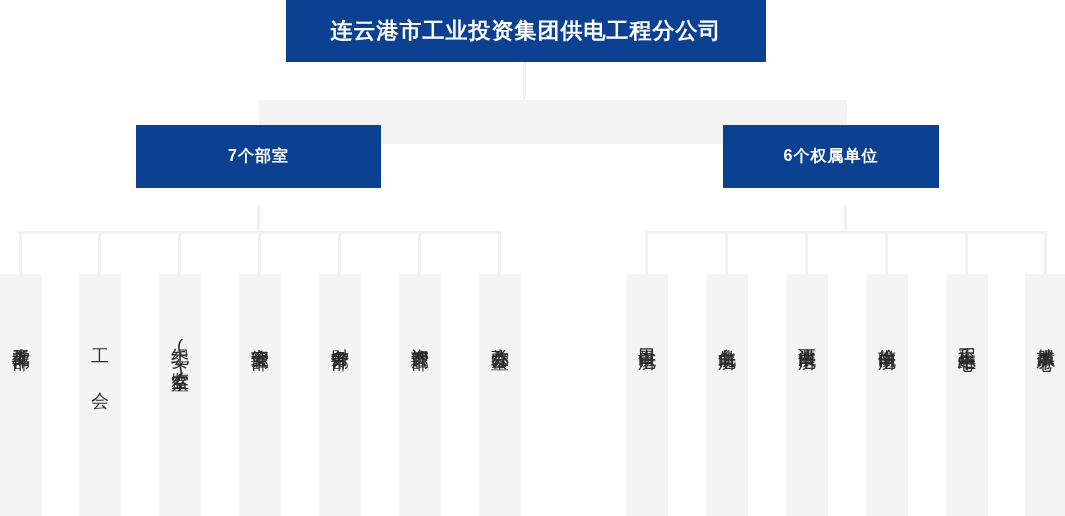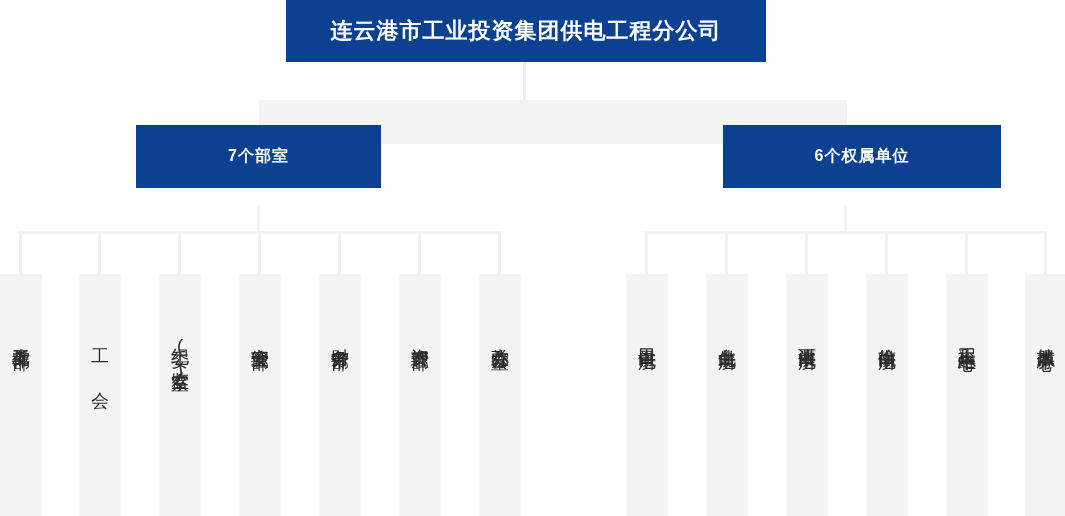--- a/index.html
+++ b/index.html
@@ -60,21 +60,21 @@
   .cat-box {
     position: absolute;
     top: 125px;
     height: 63px;
     background: #0b4190;
     display: flex;
     align-items: center;
     justify-content: center;
   }
   .cat-box.left  { left: 136px; width: 245px; }
-  .cat-box.right { left: 723px; width: 278px; }
+  .cat-box.right { left: 723px; width: 216px; }
   .cat-box .cat-label {
     color: #ffffff;
     font-size: 16px;
     font-weight: bold;
     letter-spacing: 1px;
     white-space: nowrap;
   }
 
   
   .cat-stem {

